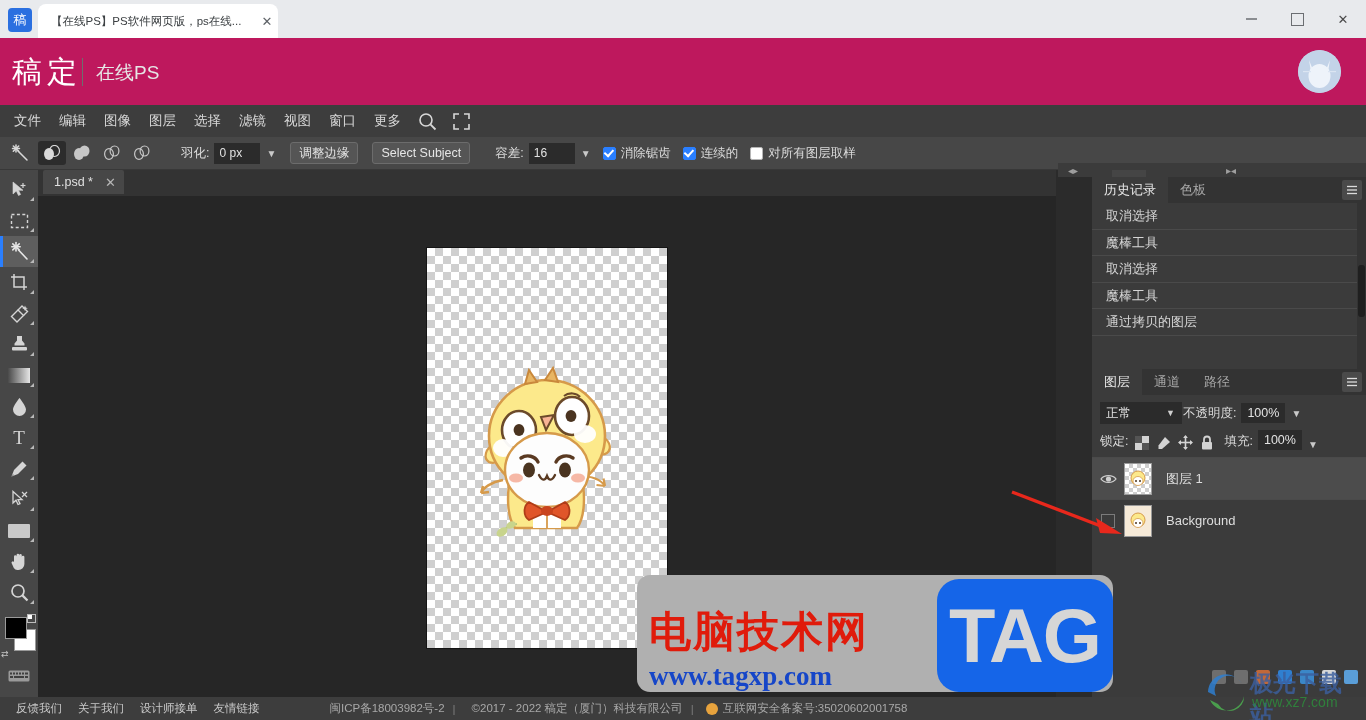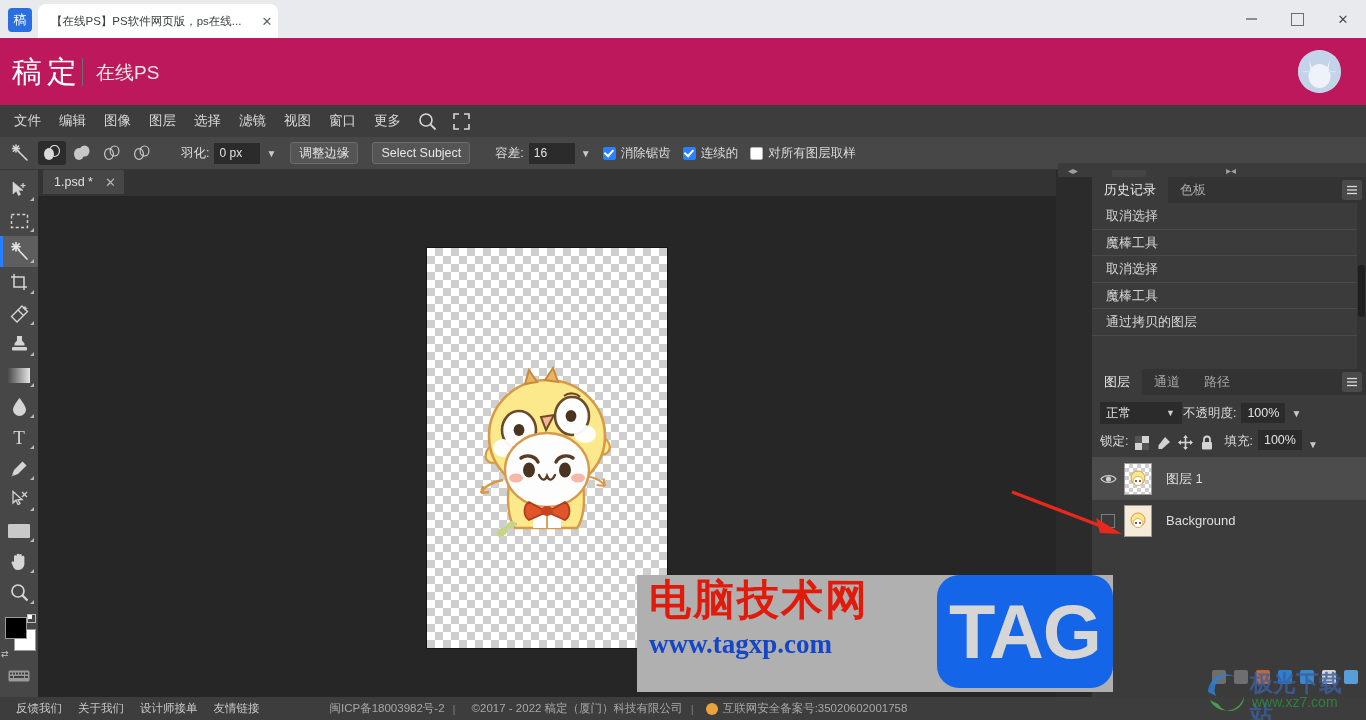--- a/index.html
+++ b/index.html
@@ -172,21 +172,21 @@
       linear-gradient(45deg, #cfcfcf 25%, transparent 25%, transparent 75%, #cfcfcf 75%);
     background-size: 16px 16px;
     background-position: 0 0, 8px 8px;
     box-shadow: 0 0 0 1px #151515;
   }
   .artwork { position: absolute; left: 32px; top: 104px; width: 178px; height: 200px; }
 
   
   .watermark {
     position: absolute; left: 637px; top: 575px; width: 476px; height: 117px;
-    background: #b0b0b0; display: flex; align-items: flex-start; z-index: 20;
+    background: #b0b0b0; display: flex; align-items: flex-end; z-index: 20; border-radius: 13px;
   }
   .wm-left { flex: 1; padding-left: 12px; }
   .wm-cn {
     font-size: 42px; color: #e01b0b; font-weight: bold; letter-spacing: 2px;
     font-family: "DejaVu Sans", sans-serif; line-height: 50px;
   }
   .wm-url {
     font-size: 27px; color: #1646c8; font-family: "Liberation Serif", serif;
     font-weight: bold; margin-top: 4px;
   }

